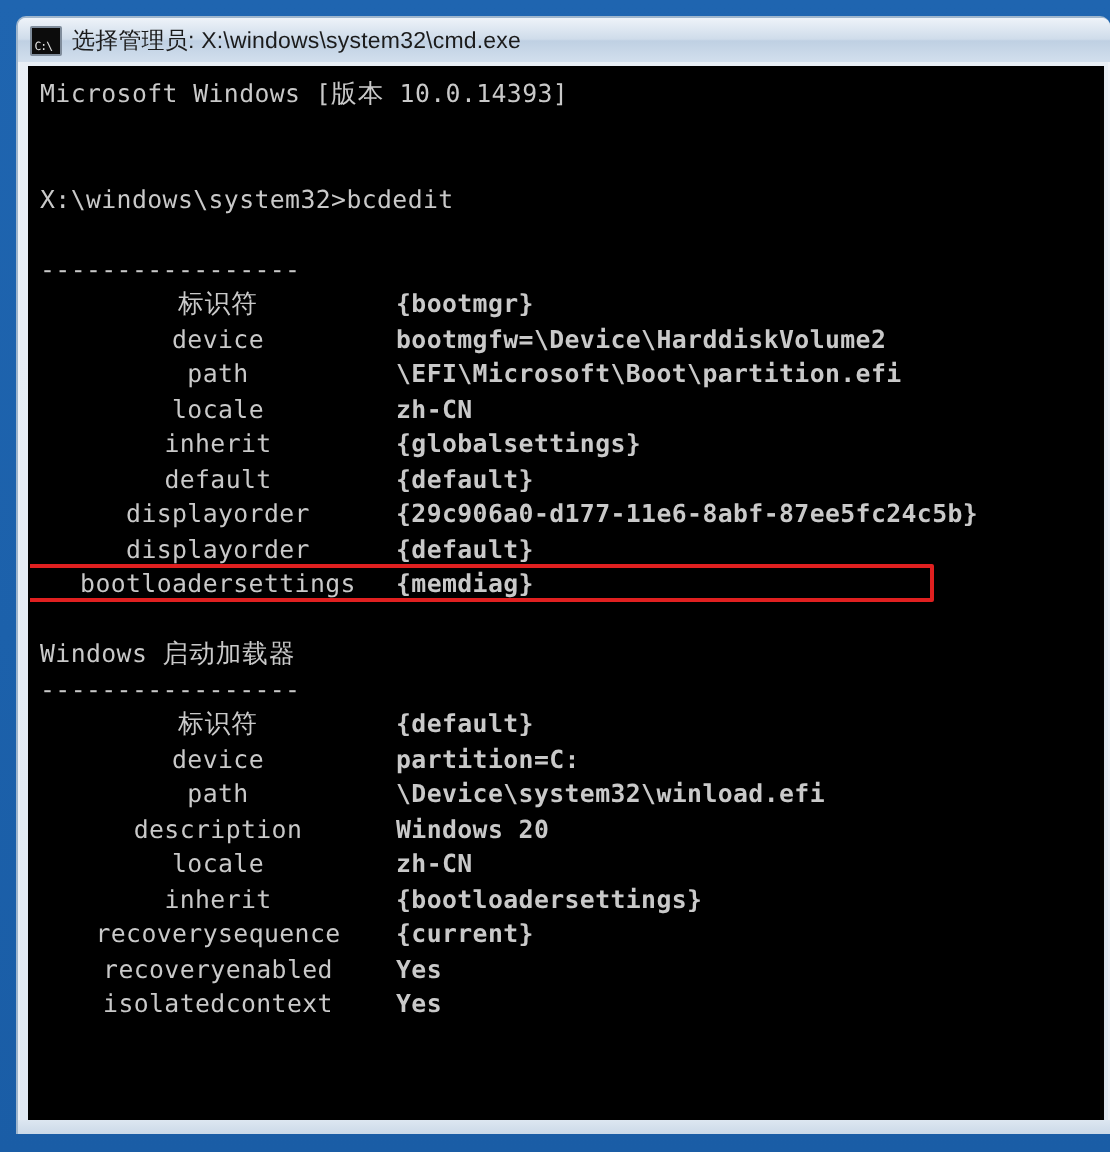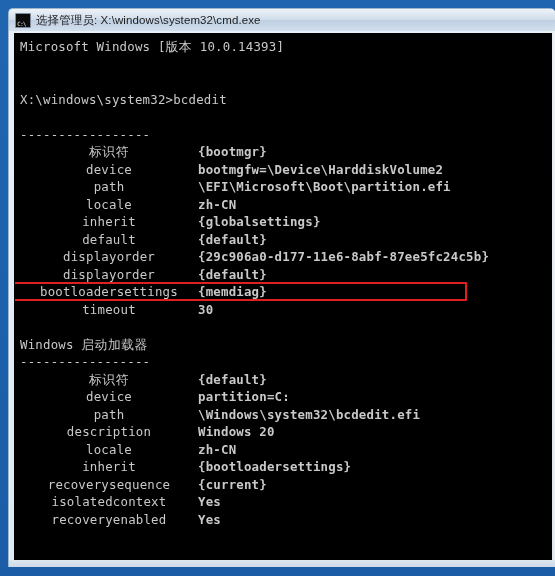--- a/index.html
+++ b/index.html
@@ -173,31 +173,30 @@
         <div class="line">-----------------</div>
         <div class="line"><span class="key"><span class="cjk">标识符</span></span><span class="val">{bootmgr}</span></div>
         <div class="line"><span class="key">device</span><span class="val">bootmgfw=\Device\HarddiskVolume2</span></div>
         <div class="line"><span class="key">path</span><span class="val">\EFI\Microsoft\Boot\partition.efi</span></div>
         <div class="line"><span class="key">locale</span><span class="val">zh-CN</span></div>
         <div class="line"><span class="key">inherit</span><span class="val">{globalsettings}</span></div>
         <div class="line"><span class="key">default</span><span class="val">{default}</span></div>
         <div class="line"><span class="key">displayorder</span><span class="val">{29c906a0-d177-11e6-8abf-87ee5fc24c5b}</span></div>
         <div class="line"><span class="key">displayorder</span><span class="val">{default}</span></div>
         <div class="line"><span class="key">bootloadersettings</span><span class="val">{memdiag}</span></div>
-        <div class="line"><span class="key">timeout</span><span class="val">30</span></div>
         <div class="line blank">&nbsp;</div>
         <div class="line">Windows <span class="cjk">启动加载器</span></div>
         <div class="line">-----------------</div>
         <div class="line"><span class="key"><span class="cjk">标识符</span></span><span class="val">{default}</span></div>
         <div class="line"><span class="key">device</span><span class="val">partition=C:</span></div>
-        <div class="line"><span class="key">path</span><span class="val">\Windows\system32\bcdedit.efi</span></div>
+        <div class="line"><span class="key">path</span><span class="val">\Device\system32\winload.efi</span></div>
         <div class="line"><span class="key">description</span><span class="val">Windows 20</span></div>
         <div class="line"><span class="key">locale</span><span class="val">zh-CN</span></div>
         <div class="line"><span class="key">inherit</span><span class="val">{bootloadersettings}</span></div>
         <div class="line"><span class="key">recoverysequence</span><span class="val">{current}</span></div>
+        <div class="line"><span class="key">recoveryenabled</span><span class="val">Yes</span></div>
         <div class="line"><span class="key">isolatedcontext</span><span class="val">Yes</span></div>
-        <div class="line"><span class="key">recoveryenabled</span><span class="val">Yes</span></div>
         <div id="highlight-box" style="border-color: rgb(224, 32, 32); top: 246px; left: -3px;"></div>
       </div>
   </div>
 
   <div id="window-bottom"></div>
 </div>
 
 </body></html>

